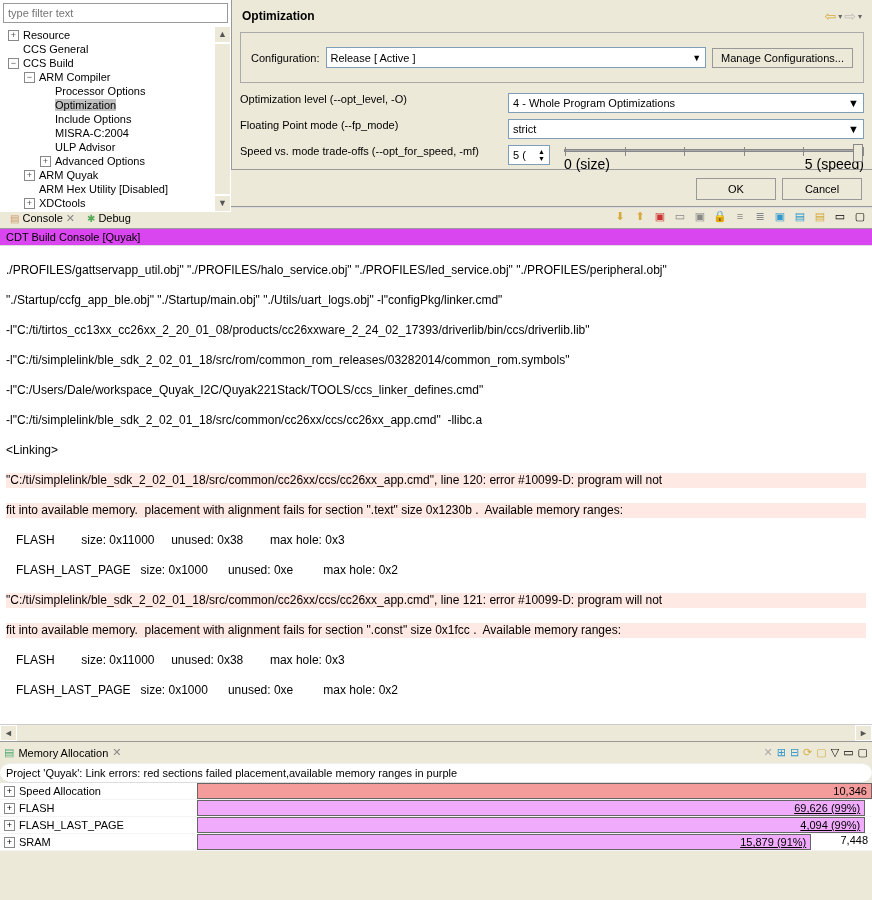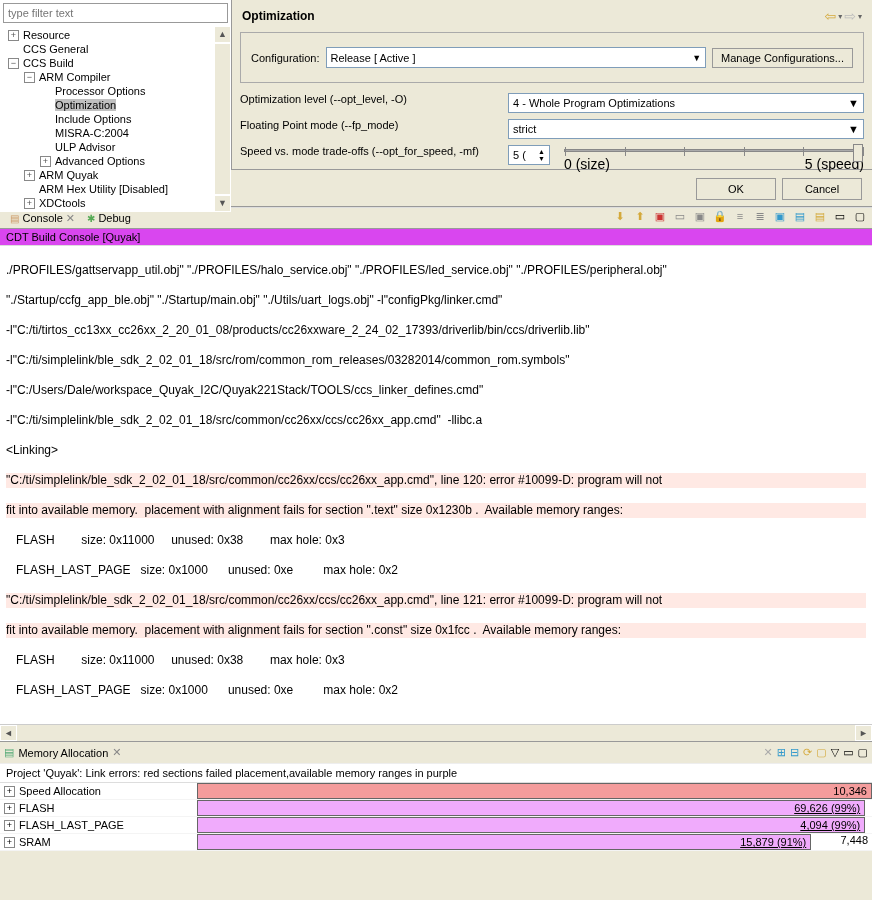--- a/index.html
+++ b/index.html
@@ -61,21 +61,21 @@
 .console-body { background:#fff; font-family: "Courier New", monospace; font-size:12px; line-height:15px; padding:2px 6px; height:478px; overflow:hidden; position:relative; white-space:pre; }
 .console-body .err { background:#ffe9e4; display:block; }
 .console-body .line { display:block; }
 .console-hscroll { height:17px; background:#ece9d8; border-top:1px solid #ccc; display:flex; }
 .console-hscroll .harrow { width:17px; border:1px solid #fff; text-align:center; font-size:9px; line-height:15px; color:#555; }
 .console-hscroll .htrack { flex:1; }
 
 .mem-header { display:flex; align-items:center; padding:2px 4px; border-top:1px solid #999; background:#ece9d8; height:22px; }
 .mem-title { font-size:11px; margin-left:4px; }
 .mem-icons { margin-left:auto; display:flex; gap:4px; }
-.mem-subtitle { background:#fff; padding:3px 6px; font-size:11px; border-bottom:1px solid #ddd; border-top:1px solid #eee; }
+.mem-subtitle { background:#fff; padding:3px 6px; font-size:11px; border-bottom:1px solid #ddd; border-top:1px solid #eee;border-radius:10px; }
 .mem-table { background:#fff; }
 .mem-row { display:flex; align-items:center; height:17px; border-bottom:1px solid #f4f4f4; }
 .mem-row .exp { width:11px; height:11px; border:1px solid #888; font-size:9px; line-height:9px; text-align:center; margin:0 4px; }
 .mem-row .name { width:178px; font-size:11px; }
 .mem-row .bar-cell { flex:1; position:relative; height:16px; }
 .mem-row .bar { position:absolute; left:0; top:0; bottom:0; border:1px solid #666; display:flex; align-items:center; justify-content:flex-end; padding-right:4px; font-size:11px; }
 .mem-row .bar.red { background:#f49c9c; }
 .mem-row .bar.blue { background:#f0abfc;text-decoration:underline; }
 .mem-row .used-text { position:absolute; right:4px; font-size:11px; }
 </style>

